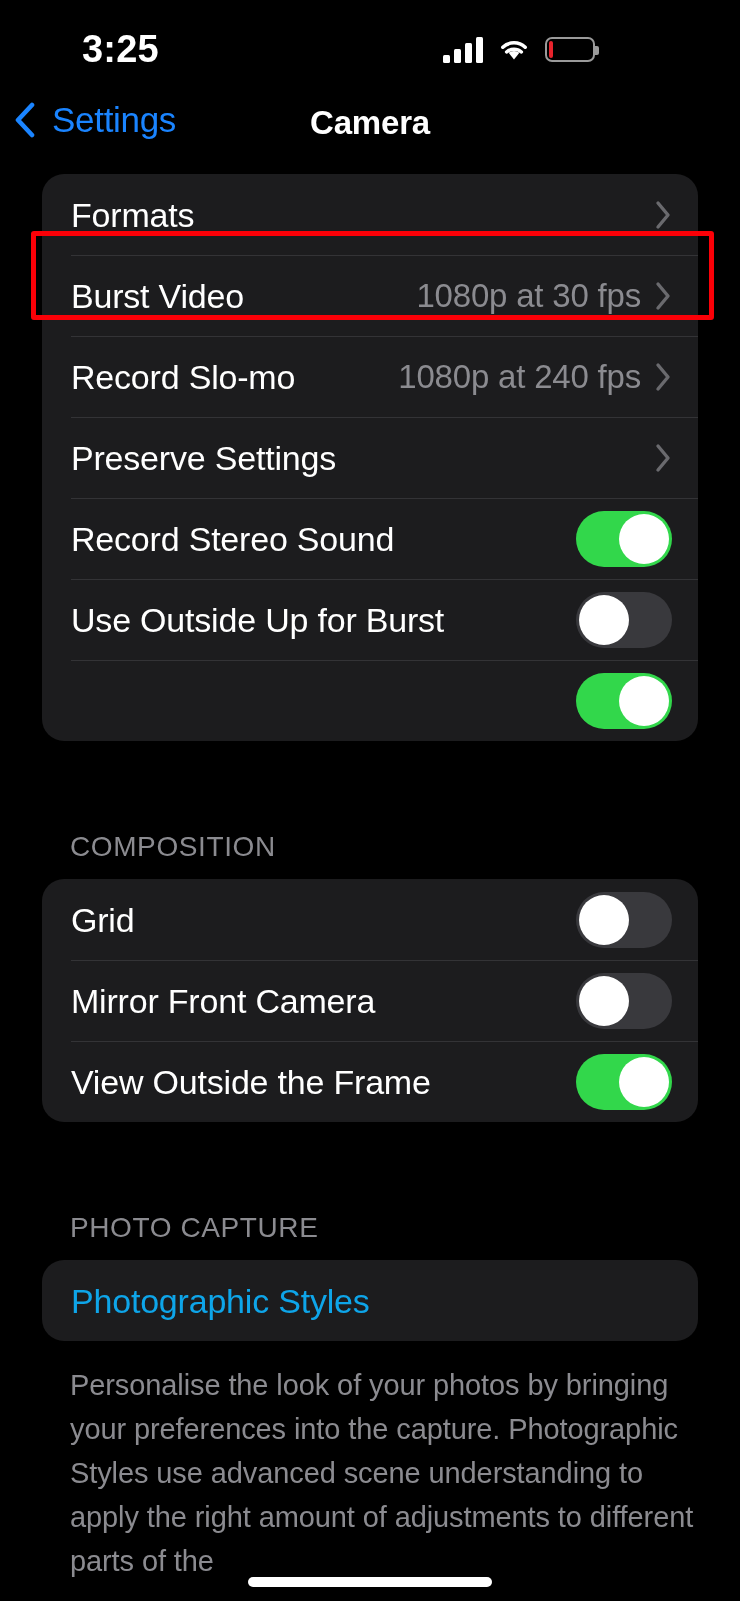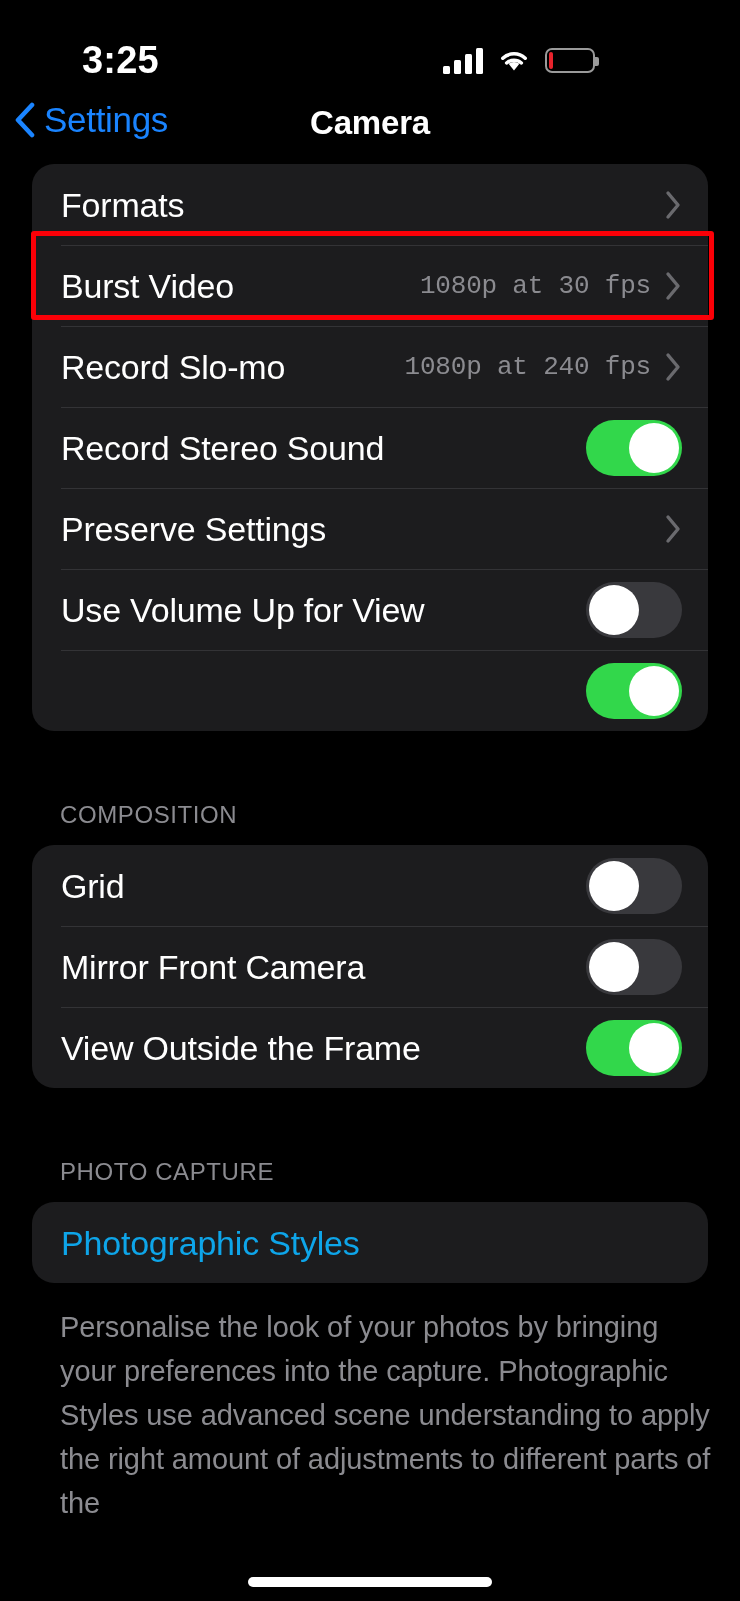--- a/index.html
+++ b/index.html
@@ -13,21 +13,21 @@
 
   body {
     font-family: "Liberation Sans", sans-serif;
     -webkit-font-smoothing: antialiased;
     position: relative;
   }
 
   
   .status-bar {
     position: absolute;
-    top: 11px; left: 0;
+    top: 0; left: 0;
     width: 635px;
     height: 88px;
     display: flex;
     align-items: center;
     justify-content: space-between;
     padding: 0 50px 0 0;
   }
   .status-time {
     position: absolute;
     left: 82px;
@@ -97,21 +97,21 @@
     top: 96px; left: 0;
     width: 740px;
     height: 66px;
   }
   .nav-back {
     position: absolute;
     left: 14px;
     top: 4px;
     display: flex;
     align-items: center;
-    gap: 8px;
+    gap: 16px;
     cursor: pointer;
     text-align: center;
   }
   .nav-chevron {
     width: 22px;
     height: 36px;
     flex: none;
   }
   .nav-back-label {
     font-size: 35px;
@@ -132,24 +132,24 @@
   }
 
   
   .content {
     position: absolute;
     top: 162px;
     left: 0;
     width: 740px;
   }
 
-  .section { margin: 2px; }
+  .section { margin: 12px; }
 
   .section-header {
-    font-size: 24px;
+    font-size: 28px;
     color: #8b8b90;
     letter-spacing: 0.6px;
     padding: 0 0 16px 58px;
   }
 
   .card {
     margin: 0 30px;
     background: #1c1c1e;
     border-radius: 22px;
     overflow: hidden;
@@ -181,25 +181,24 @@
   }
   .row-label.link { color: #0ea5e9; }
 
   .row-right {
     margin-left: auto;
     display: flex;
     align-items: center;
     gap: 14px;
   }
   .row-value {
-    font-size: 26px;
+    font-size: 33px;
     color: #8b8b90;
     letter-spacing: -0.2px;
     white-space: nowrap;
-    font-family: Liberation Mono, monospace;
   }
   .disclosure {
     width: 17px;
     height: 30px;
     flex: none;
   }
 
   
   .switch {
     width: 96px;
@@ -319,39 +318,39 @@
         <span class="row-label">Record Slo-mo</span>
         <div class="row-right">
           <span class="row-value">1080p at 240 fps</span>
           <svg class="disclosure" viewBox="0 0 17 30">
             <path d="M3 3 L13 15 L3 27" stroke="#6a6a6e" stroke-width="3.4" fill="none" stroke-linecap="round" stroke-linejoin="round"></path>
           </svg>
         </div>
       </div>
 
       <div class="row">
-        <span class="row-label">Record Stereo Sound</span>
-        <div class="row-right">
-          <div class="switch on">
-            <div class="knob"></div>
-          </div>
-        </div>
-      </div>
-
-      <div class="row">
         <span class="row-label">Preserve Settings</span>
         <div class="row-right">
           <svg class="disclosure" viewBox="0 0 17 30">
             <path d="M3 3 L13 15 L3 27" stroke="#6a6a6e" stroke-width="3.4" fill="none" stroke-linecap="round" stroke-linejoin="round"></path>
           </svg>
         </div>
       </div>
 
       <div class="row">
-        <span class="row-label">Use Volume Up for View</span>
+        <span class="row-label">Record Stereo Sound</span>
+        <div class="row-right">
+          <div class="switch on">
+            <div class="knob"></div>
+          </div>
+        </div>
+      </div>
+
+      <div class="row">
+        <span class="row-label">Use Outside Up for Burst</span>
         <div class="row-right">
           <div class="switch">
             <div class="knob"></div>
           </div>
         </div>
       </div>
 
 
       <div class="row">
         <div class="row-right">

